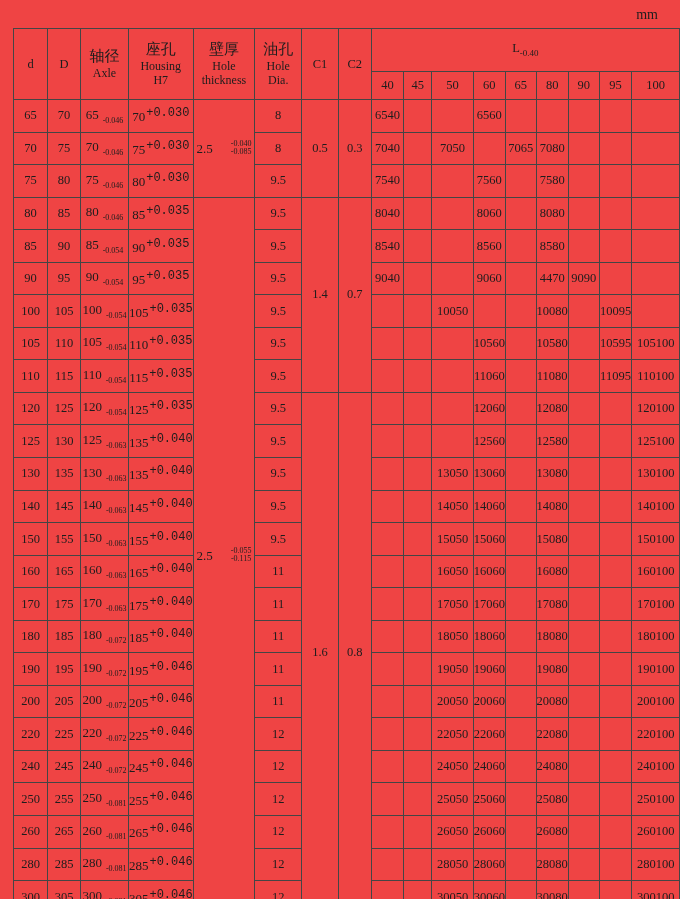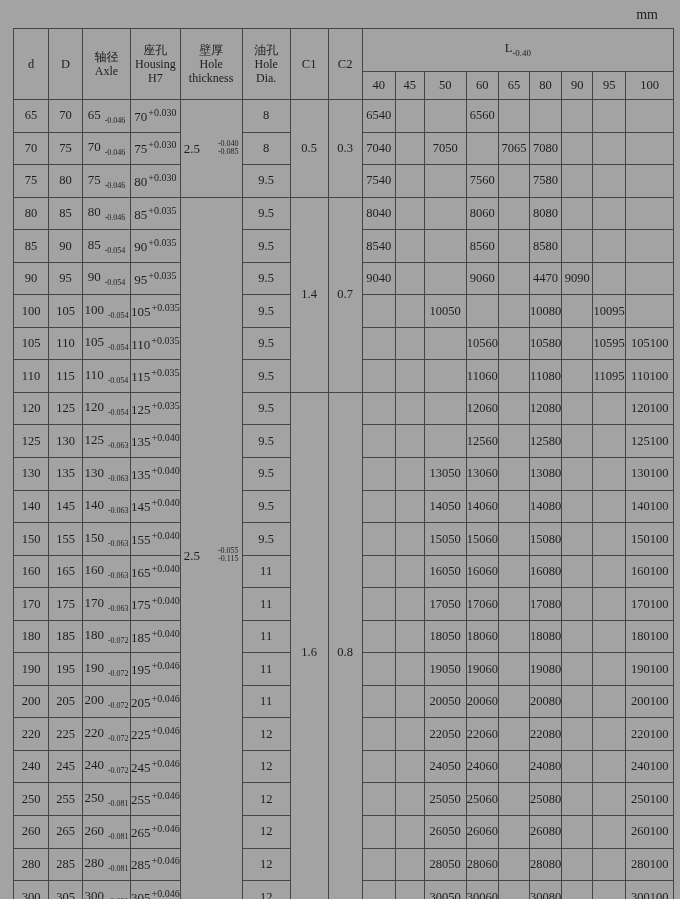--- a/index.html
+++ b/index.html
@@ -1,30 +1,30 @@
 <!DOCTYPE html>
 <html><head>
 <meta charset="utf-8">
 <style>
   html,body{margin:0;padding:0;background:#ffffff;}
-  .page{position:relative;width:680px;height:899px;background:#a3a3a3;
+  .page{position:relative;width:680px;height:899px;background:#ef4444;
         font-family:"Liberation Serif", serif;color:#1d1d1d;overflow:hidden;}
   .unit{position:absolute;top:7px;right:22px;font-size:14px;}
   table.spec{position:absolute;left:13px;top:28px;border-collapse:collapse;table-layout:fixed;}
   .spec th,.spec td{border:1px solid #454545;font-weight:normal;text-align:center;
         vertical-align:middle;padding:0;font-size:12.5px;white-space:nowrap;line-height:1.18;
         overflow:visible;}
   .spec thead tr.h1 th{height:42px;}
   .spec thead tr.h2 th{height:27px;}
   .spec tbody td{height:31.56px;}
-  .zh{font-size:12px;display:block;}
+  .zh{font-size:15px;display:block;}
   .en{font-size:12px;display:block;}
   .val{font-size:13px;}
   .tsub{font-size:8px;vertical-align:-4px;margin-left:4px;letter-spacing:0;}
-  .tsup{font-size:10px;vertical-align:5px;margin-left:1px;letter-spacing:0;}
+  .tsup{font-size:12px;vertical-align:5px;margin-left:1px;letter-spacing:0;font-family:Liberation Mono, monospace;}
   .stack{display:inline-block;vertical-align:-2px;margin-left:18px;font-size:8px;
          line-height:8.5px;text-align:center;}
   .stack span{display:block;}
   .Lsub{font-size:9px;vertical-align:-4px;margin-left:0;}
 </style>
 </head>
 <body>
 
 <div class="page">
   <div class="unit">mm</div>

